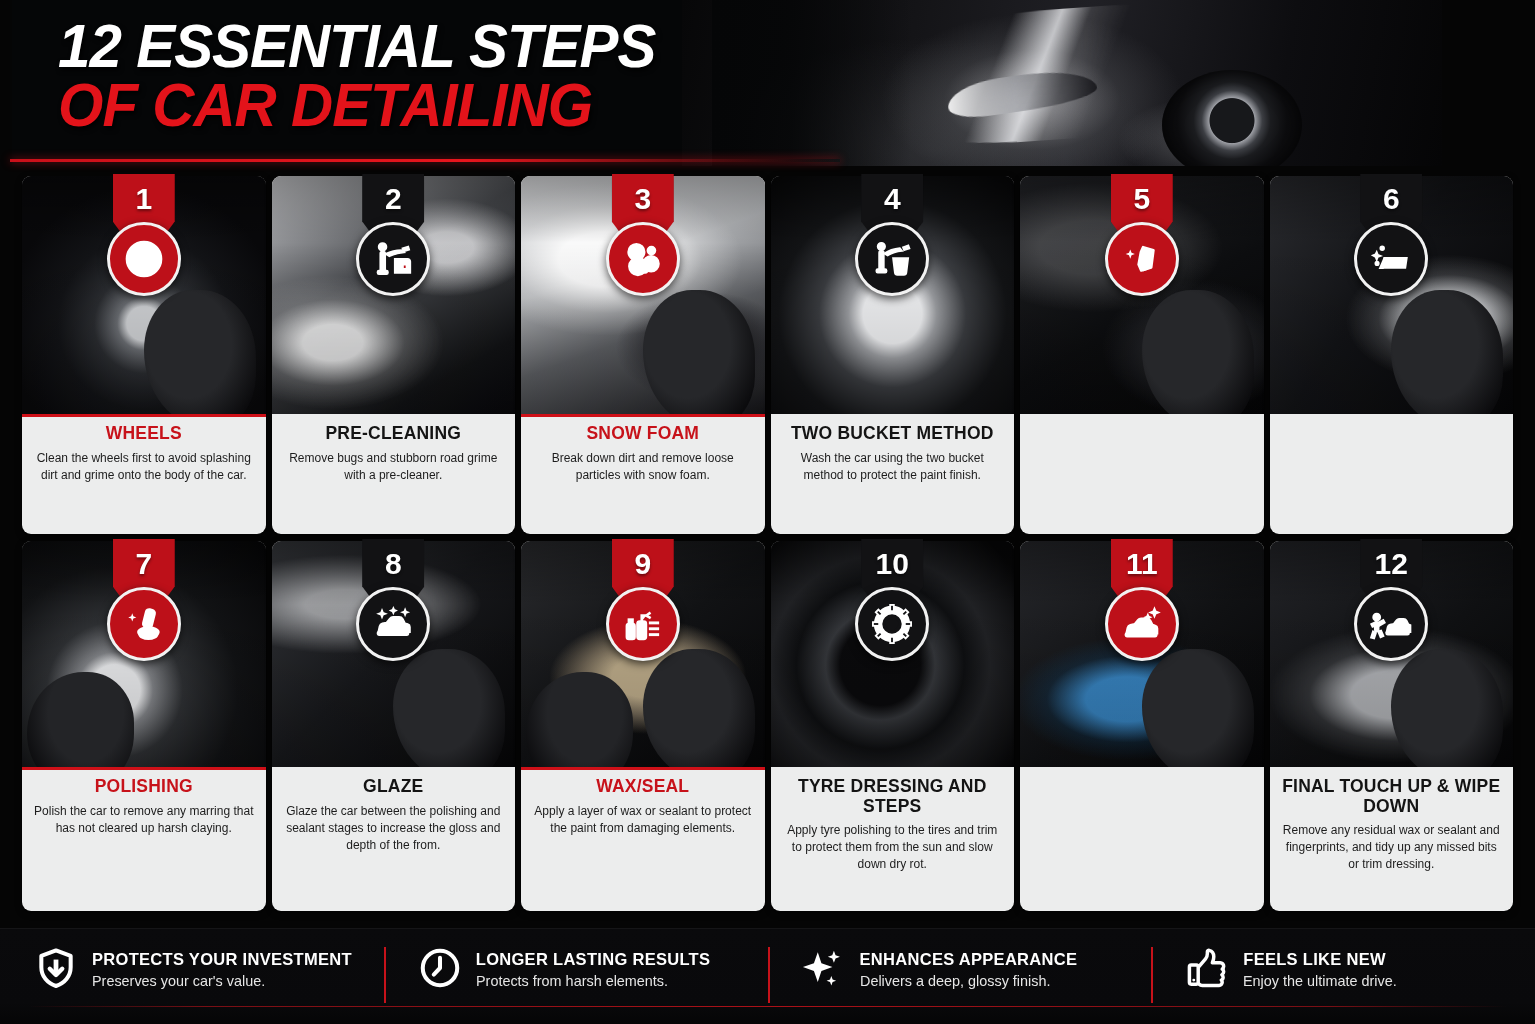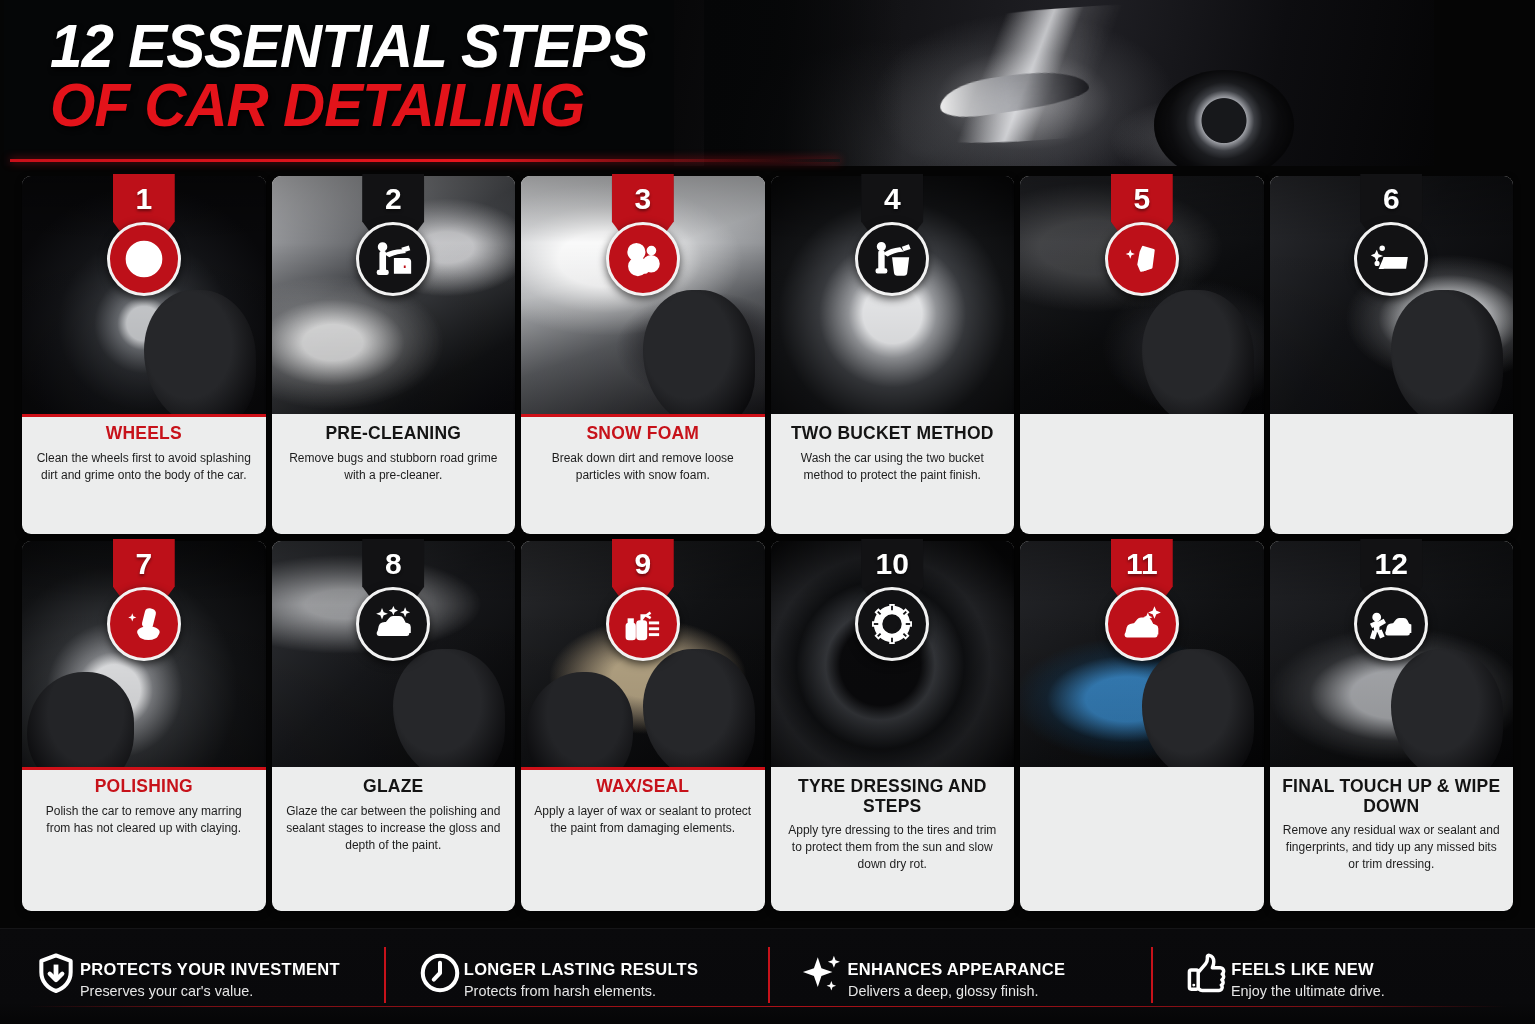--- a/index.html
+++ b/index.html
@@ -11,21 +11,21 @@
   }
   #page {
     position: relative;
     width: 1535px; height: 1024px;
     background: #050505;
     overflow: hidden;
   }
 
   
   .header {
-    position: absolute; left: 4px; top: 0; width: 1430px; height: 166px;
+    position: absolute; left: 12px; top: 0; width: 1430px; height: 166px;
     background: #050607;
     overflow: hidden;
   }
   .header-car {
     position: absolute; right: 0; top: 0; width: 760px; height: 166px;
     background:
       radial-gradient(ellipse 210px 120px at 350px 100px, rgba(235,235,238,.50) 0%, rgba(120,122,126,.22) 42%, rgba(0,0,0,0) 72%),
       radial-gradient(ellipse 120px 60px at 520px 140px, rgba(200,202,206,.32) 0%, rgba(0,0,0,0) 70%),
       radial-gradient(ellipse 300px 150px at 250px 150px, rgba(80,82,86,.40) 0%, rgba(0,0,0,0) 75%),
       linear-gradient(100deg, #070708 0%, #141417 30%, #202025 52%, #0d0d10 78%, #050506 100%);
@@ -221,21 +221,21 @@
     background: linear-gradient(180deg, #0a0a0c 0%, #09090b 78%, #050506 100%);
     border-top: 1px solid #151517;
     display: flex; align-items: center;
   }
   .footer::after {
     content: ""; position: absolute; left: 28px; right: 28px; bottom: 17px; height: 1.5px;
     background: linear-gradient(90deg, rgba(190,18,26,0) 0%, #8c1016 12%, #c7121a 50%, #8c1016 88%, rgba(190,18,26,0) 100%);
     opacity: .85;
   }
   .benefit {
-    flex: 1; display: flex; align-items: flex-end; gap: 2px;
+    flex: 1; display: flex; align-items: center; gap: 14px;
     padding: 0 10px 14px 34px; position: relative; height: 72px;
   }
   .benefit + .benefit::before {
     content: ""; position: absolute; left: 0; top: 6px; width: 2px; height: 56px;
     background: #c7121a;
   }
   .benefit-icon svg { width: 44px; height: 44px; fill: none; stroke: #fff; stroke-width: 2.2; }
   .benefit-text .b-title {
     color: #fff; font-size: 16.5px; font-weight: 700; letter-spacing: .3px;
     transform: scaleX(.96); transform-origin: left center; white-space: nowrap;
@@ -424,21 +424,21 @@
       <div class="icon-circle">
         <svg viewBox="0 0 24 24" fill="none" stroke-width="1.5">
           <rect x="12.4" y="4.2" width="4.6" height="9.6" rx="1.6" transform="rotate(14 14.7 9)"></rect>
           <ellipse cx="14.4" cy="16.4" rx="5.4" ry="2.4"></ellipse>
           <path d="M9.6 17.4c0 1.5 2.2 2.6 4.8 2.6s4.8-1.1 4.8-2.6"></path>
           <path d="M5.6 6.2l.6 1.6 1.6.6-1.6.6-.6 1.6-.6-1.6L3.4 8.4l1.6-.6z" fill="#fff" stroke="none"></path>
         </svg>
       </div>
       <div class="card-body">
         <div class="card-title">POLISHING</div>
-        <div class="card-desc">Polish the car to remove any marring from has not cleared up with claying.</div>
+        <div class="card-desc">Polish the car to remove any marring that has not cleared up harsh claying.</div>
       </div>
     </div>
 
     <div class="card">
       <div class="card-photo">
         <div class="ph ph8"></div>
           <div class="photo-shade"></div>
           <div class="gloveA"></div>
       </div>
       <div class="badge">
@@ -450,21 +450,21 @@
           <rect x="3.6" y="16.2" width="16.8" height="1.8" rx=".9"></rect>
           <g fill="#fff">
             <path d="M6 4.6l.5 1.3 1.3.5-1.3.5L6 8.2l-.5-1.3-1.3-.5 1.3-.5z"></path>
             <path d="M18.6 4.2l.4 1 1 .4-1 .4-.4 1-.4-1-1-.4 1-.4z"></path>
             <path d="M12.2 3.4l.4.9.9.4-.9.4-.4.9-.4-.9-.9-.4.9-.4z"></path>
           </g>
         </svg>
       </div>
       <div class="card-body">
         <div class="card-title">GLAZE</div>
-        <div class="card-desc">Glaze the car between the polishing and sealant stages to increase the gloss and depth of the paint.</div>
+        <div class="card-desc">Glaze the car between the polishing and sealant stages to increase the gloss and depth of the from.</div>
       </div>
     </div>
 
     <div class="card accent">
       <div class="card-photo">
         <div class="ph ph9"></div>
           <div class="photo-shade"></div>
           <div class="gloveA"></div>
           <div class="gloveB"></div>
       </div>
@@ -513,21 +513,21 @@
             <rect x="4" y="4.4" width="2" height="3.2" transform="rotate(-45 5 6)"></rect>
             <rect x="18" y="16.4" width="2" height="3.2" transform="rotate(-45 19 18)"></rect>
             <rect x="18" y="4.4" width="2" height="3.2" transform="rotate(45 19 6)"></rect>
             <rect x="4" y="16.4" width="2" height="3.2" transform="rotate(45 5 18)"></rect>
           </g>
           <circle cx="12" cy="12" r="4.1" fill="none" stroke="#121214" stroke-width="1.3"></circle>
         </svg>
       </div>
       <div class="card-body">
         <div class="card-title">TYRE DRESSING AND STEPS</div>
-        <div class="card-desc">Apply tyre dressing to the tires and trim to protect them from the sun and slow down dry rot.</div>
+        <div class="card-desc">Apply tyre polishing to the tires and trim to protect them from the sun and slow down dry rot.</div>
       </div>
     </div>
 
     <div class="card accent">
       <div class="card-photo">
         <div class="ph ph11"></div>
           <div class="photo-shade"></div>
           <div class="gloveA"></div>
       </div>
       <div class="badge">

